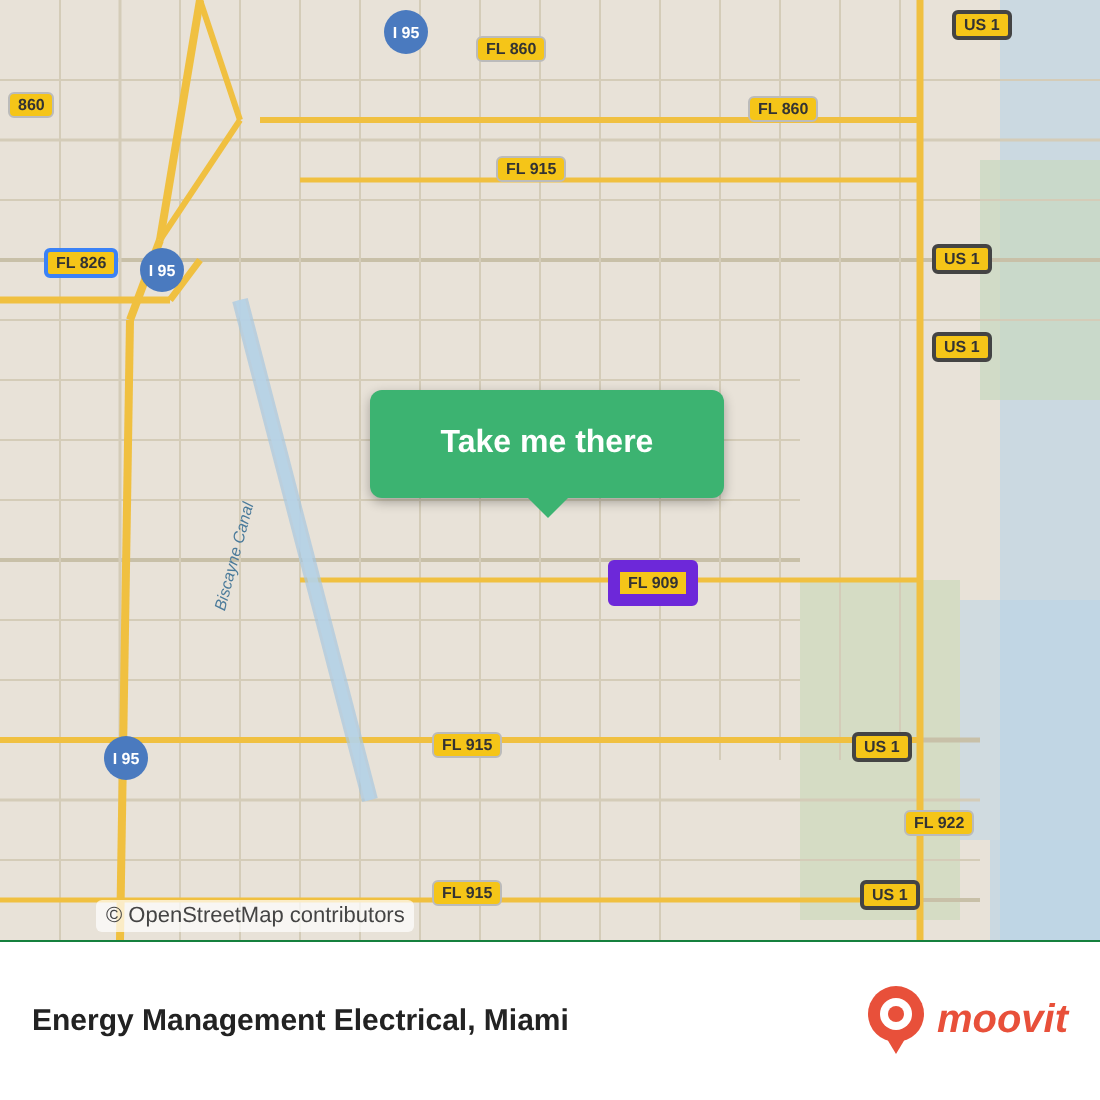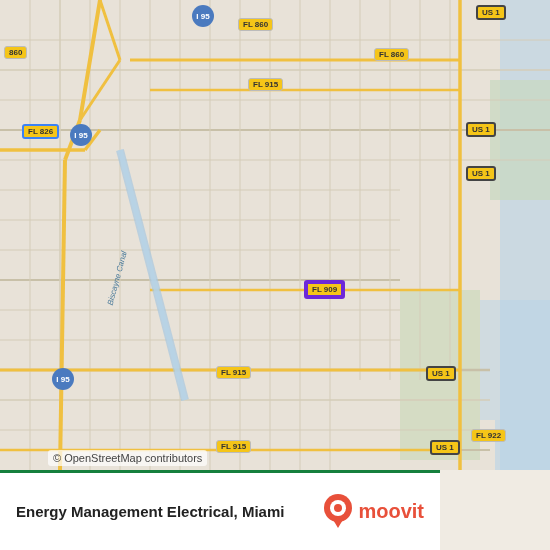--- a/index.html
+++ b/index.html
@@ -22,27 +22,27 @@
     
     .map-bg {
       width: 100%;
       height: 100%;
       position: absolute;
       top: 0; left: 0;
     }
 
     
     #info-bar {
-      width: 440px;
+      width: 550px;
       height: 80px;
       background: #ffffff;
       display: flex;
       align-items: center;
       padding: 0 16px;
-      border-top: 3px solid #15803d;
+      border-top: 1px solid #15803d;
       justify-content: flex-end;
     }
 
     .info-text {
       flex: 1;
     }
 
     .info-title {
       font-size: 15px;
       font-weight: bold;
@@ -52,20 +52,21 @@
     .moovit-logo {
       display: flex;
       align-items: center;
       gap: 4px;
     }
 
     .moovit-text {
       font-size: 20px;
       font-weight: bold;
       color: #e8503a;
+      font-style: italic;
     }
 
     
     .take-me-there-btn {
       position: absolute;
       top: 195px;
       left: 185px;
       width: 177px;
       height: 54px;
       background: #3cb371;
@@ -176,20 +177,23 @@
     <line x1="0" y1="450" x2="460" y2="450" stroke="#f0c040" stroke-width="2.5"></line>
 
     <line x1="150" y1="290" x2="460" y2="290" stroke="#f0c040" stroke-width="2.5"></line>
 
     <line x1="120" y1="150" x2="185" y2="400" stroke="#a8c8e0" stroke-width="8" opacity="0.7"></line>
     <line x1="120" y1="150" x2="185" y2="400" stroke="#b8d4e8" stroke-width="5" opacity="0.8"></line>
 
     <text x="108" y="260" font-size="8" fill="#4a7a9a" transform="rotate(-75, 140, 280)" font-style="italic">Biscayne Canal</text>
   </svg>
 
+  <div class="take-me-there-btn">
+    <span class="btn-label">Take me there</span>
+  </div>
 
   <div style="position:absolute;top:5px;left:192px;">
     <div style="background:#4a7abf;color:white;border-radius:50%;width:22px;height:22px;display:flex;align-items:center;justify-content:center;font-size:8px;font-weight:bold;">I 95</div>
   </div>
 
   <div style="position:absolute;top:18px;left:238px;">
     <div style="background:#f5c518;color:#333;border:1px solid #bbb;border-radius:3px;padding:1px 4px;font-size:8px;font-weight:bold;">FL 860</div>
   </div>
 
   <div style="position:absolute;top:5px;left:476px;">
@@ -218,36 +222,36 @@
 
   <div style="position:absolute;top:122px;left:466px;">
     <div style="background:#f5c518;color:#333;border:2px solid #444;border-radius:3px;padding:1px 4px;font-size:8px;font-weight:bold;">US 1</div>
   </div>
 
   <div style="position:absolute;top:166px;left:466px;">
     <div style="background:#f5c518;color:#333;border:2px solid #444;border-radius:3px;padding:1px 4px;font-size:8px;font-weight:bold;">US 1</div>
   </div>
 
   <div style="position:absolute;top:280px;left:304px;">
-    <div style="background:#f5c518;color:#333;border:4px solid #6d28d9;border-radius:3px;padding:1px 4px;font-size:8px;font-weight:bold;">FL 909</div>
+    <div style="background:#f5c518;color:#333;border:6px solid #6d28d9;border-radius:3px;padding:1px 4px;font-size:8px;font-weight:bold;">FL 909</div>
   </div>
 
   <div style="position:absolute;top:368px;left:52px;">
     <div style="background:#4a7abf;color:white;border-radius:50%;width:22px;height:22px;display:flex;align-items:center;justify-content:center;font-size:8px;font-weight:bold;">I 95</div>
   </div>
 
   <div style="position:absolute;top:366px;left:216px;">
     <div style="background:#f5c518;color:#333;border:1px solid #bbb;border-radius:3px;padding:1px 4px;font-size:8px;font-weight:bold;">FL 915</div>
   </div>
 
   <div style="position:absolute;top:366px;left:426px;">
     <div style="background:#f5c518;color:#333;border:2px solid #444;border-radius:3px;padding:1px 4px;font-size:8px;font-weight:bold;">US 1</div>
   </div>
 
-  <div style="position:absolute;top:405px;left:471px;margin-top:24px;">
+  <div style="position:absolute;top:405px;left:452px;">
     <div style="background:#f5c518;color:#333;border:1px solid #bbb;border-radius:3px;padding:1px 4px;font-size:8px;font-weight:bold;">FL 922</div>
   </div>
 
   <div style="position:absolute;top:440px;left:216px;">
     <div style="background:#f5c518;color:#333;border:1px solid #bbb;border-radius:3px;padding:1px 4px;font-size:8px;font-weight:bold;">FL 915</div>
   </div>
 
   <div style="position:absolute;top:440px;left:430px;">
     <div style="background:#f5c518;color:#333;border:2px solid #444;border-radius:3px;padding:1px 4px;font-size:8px;font-weight:bold;">US 1</div>
   </div>

